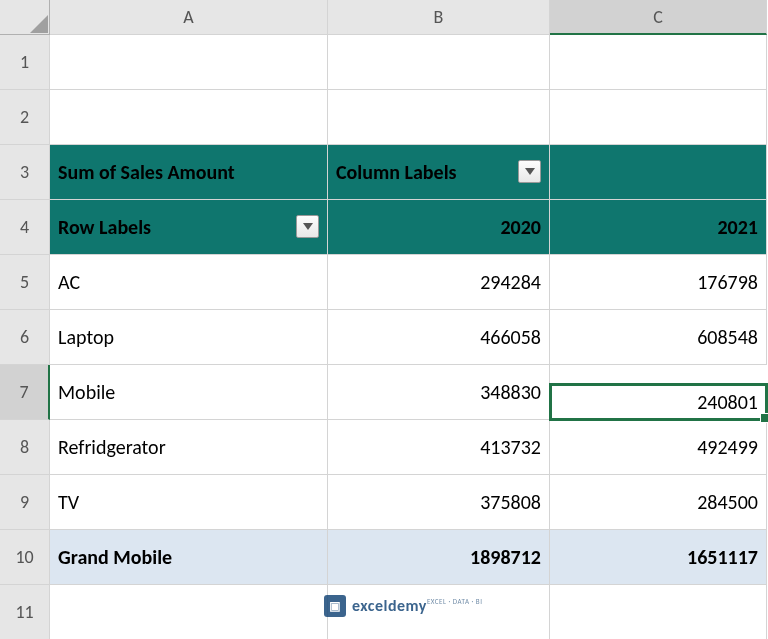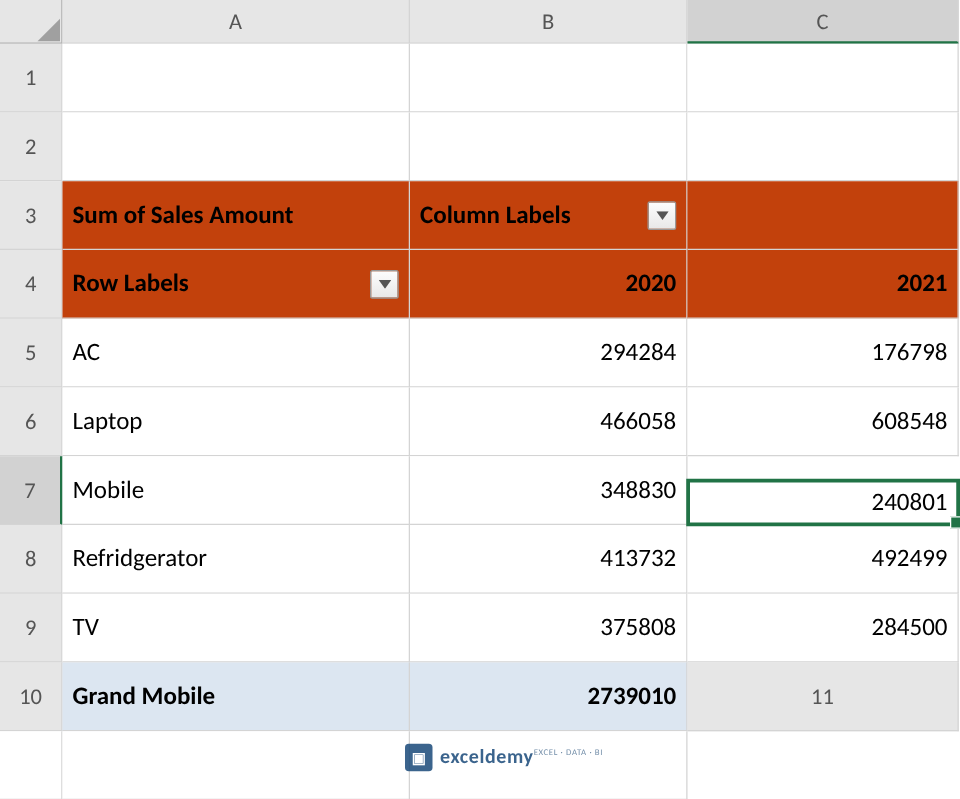--- a/index.html
+++ b/index.html
@@ -59,21 +59,21 @@
     }
     .col-header.active {
       background: #d2d2d2;
       border-bottom: 2px solid #217346;
     }
     .row-header.active {
       background: #d2d2d2;
       border-right: 2px solid #217346;
     }
     .pivot-header {
-      background: #c2410c;
+      background: #0f766e;
       font-weight: bold;
     }
     .pivot-total {
       background: #dce6f1;
       font-weight: bold;
     }
     .num {
       justify-content: flex-end;
     }
     .dropdown {
@@ -86,21 +86,21 @@
       justify-content: center;
       margin-left: 6px;
       border-radius: 2px;
     }
     .dropdown svg {
       width: 10px;
       height: 7px;
     }
     .label-with-dd {
       display: flex;
-      align-items: flex-end;
+      align-items: flex-start;
       width: 100%;
     }
     .label-with-dd .txt {
       flex: 1;
     }
     .label-with-dd.right-dd {
       justify-content: flex-start;
     }
     .selected-cell {
       outline: 3px solid #217346;
@@ -225,21 +225,22 @@
   <div class="cell num">413732</div>
   <div class="cell num">492499</div>
 
   <div class="cell row-header">9</div>
   <div class="cell">TV</div>
   <div class="cell num">375808</div>
   <div class="cell num">284500</div>
 
   <div class="cell row-header">10</div>
   <div class="cell pivot-total">Grand Mobile</div>
-  <div class="cell pivot-total num">2739010</div>
+  <div class="cell pivot-total num">1898712</div>
+  <div class="cell pivot-total num">1651117</div>
 
   <div class="cell row-header">11</div>
   <div class="cell"></div>
   <div class="cell"></div>
   <div class="cell"></div>
 
 </div>
 
 <div class="watermark">
   <div class="logo-icon">▣</div>

